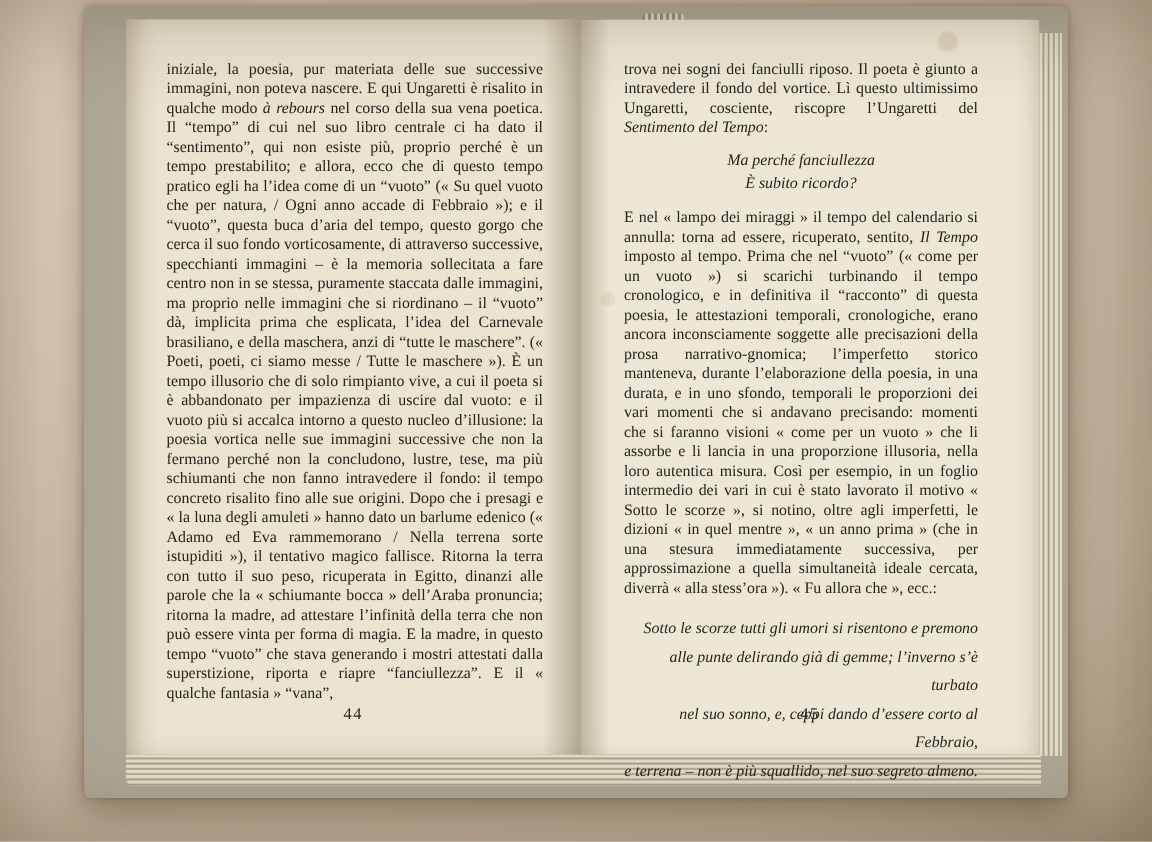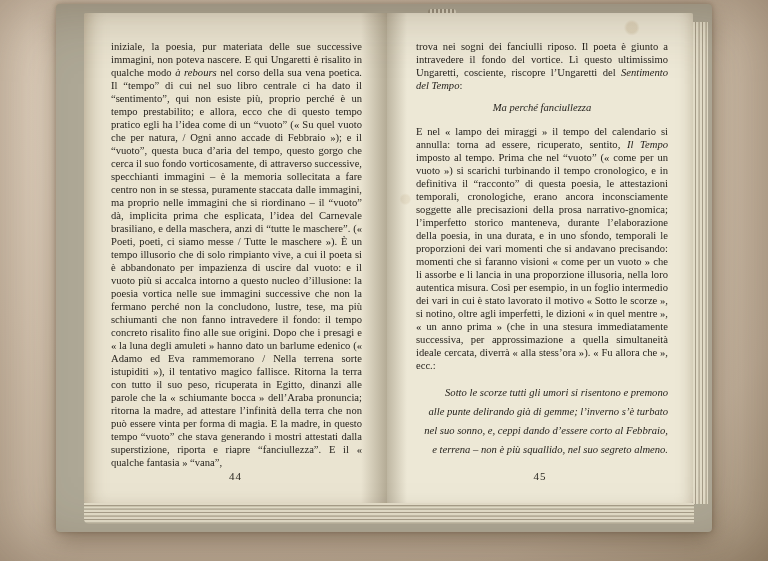--- a/index.html
+++ b/index.html
@@ -54,21 +54,21 @@
   }
   .page-right::before {
     content:""; position:absolute; left:0; top:0; bottom:0; width:20px;
     background: linear-gradient(to left, rgba(0,0,0,0), rgba(92,78,52,.32));
   }
   .text {
     position:absolute; color:#26231e; font-size:10.6px; line-height:13px;
     text-align:justify;
   }
   .text-left { left:27px; right:25px; top:27px; }
-  .text-right { left:29px; right:25px; top:27px; }
+  .text-right { left:29px; right:41px; top:27px; }
   .verse-centered {
     font-style:italic; text-align:center; line-height:14.5px;
     margin:9px 0 9px 0;
   }
   .verse-wide {
     font-style:italic; text-align:right; line-height:19px; margin-top:11px;
   }
   .verse-wide .stanza-last { margin-top:7px; }
   .page-num {
     position:absolute; bottom:21px; left:0; right:0; text-align:center;
@@ -94,20 +94,21 @@
     </div>
     <div class="page-num">44</div>
   </div>
 
   <div class="page page-right">
     <div class="text text-right">
       <p><span>trova nei sogni dei fanciulli riposo. Il poeta è giunto a intravedere il fondo del vortice. Lì questo ultimissimo Ungaretti, cosciente, riscopre l’Ungaretti del </span><em>Sentimento del Tempo</em><span>:</span></p>
 
       <div class="verse-centered">
         <div>Ma perché fanciullezza</div>
+        <div>È subito ricordo?</div>
       </div>
 
       <p><span>E nel « lampo dei miraggi » il tempo del calendario si annulla: torna ad essere, ricuperato, sentito, </span><em>Il Tempo</em><span> imposto al tempo. Prima che nel “vuoto” (« come per un vuoto ») si scarichi turbinando il tempo cronologico, e in definitiva il “racconto” di questa poesia, le attestazioni temporali, cronologiche, erano ancora inconsciamente soggette alle precisazioni della prosa narrativo-gnomica; l’imperfetto storico manteneva, durante l’elaborazione della poesia, in una durata, e in uno sfondo, temporali le proporzioni dei vari momenti che si andavano precisando: momenti che si faranno visioni « come per un vuoto » che li assorbe e li lancia in una proporzione illusoria, nella loro autentica misura. Così per esempio, in un foglio intermedio dei vari in cui è stato lavorato il motivo « Sotto le scorze », si notino, oltre agli imperfetti, le dizioni « in quel mentre », « un anno prima » (che in una stesura immediatamente successiva, per approssimazione a quella simultaneità ideale cercata, diverrà « alla stess’ora »). « Fu allora che », ecc.:</span></p>
 
       <div class="verse-wide">
         <div>Sotto le scorze tutti gli umori si risentono e premono</div>
         <div>alle punte delirando già di gemme; l’inverno s’è turbato</div>
         <div>nel suo sonno, e, ceppi dando d’essere corto al Febbraio,</div>
         <div>e terrena – non è più squallido, nel suo segreto almeno.</div>
       </div>

